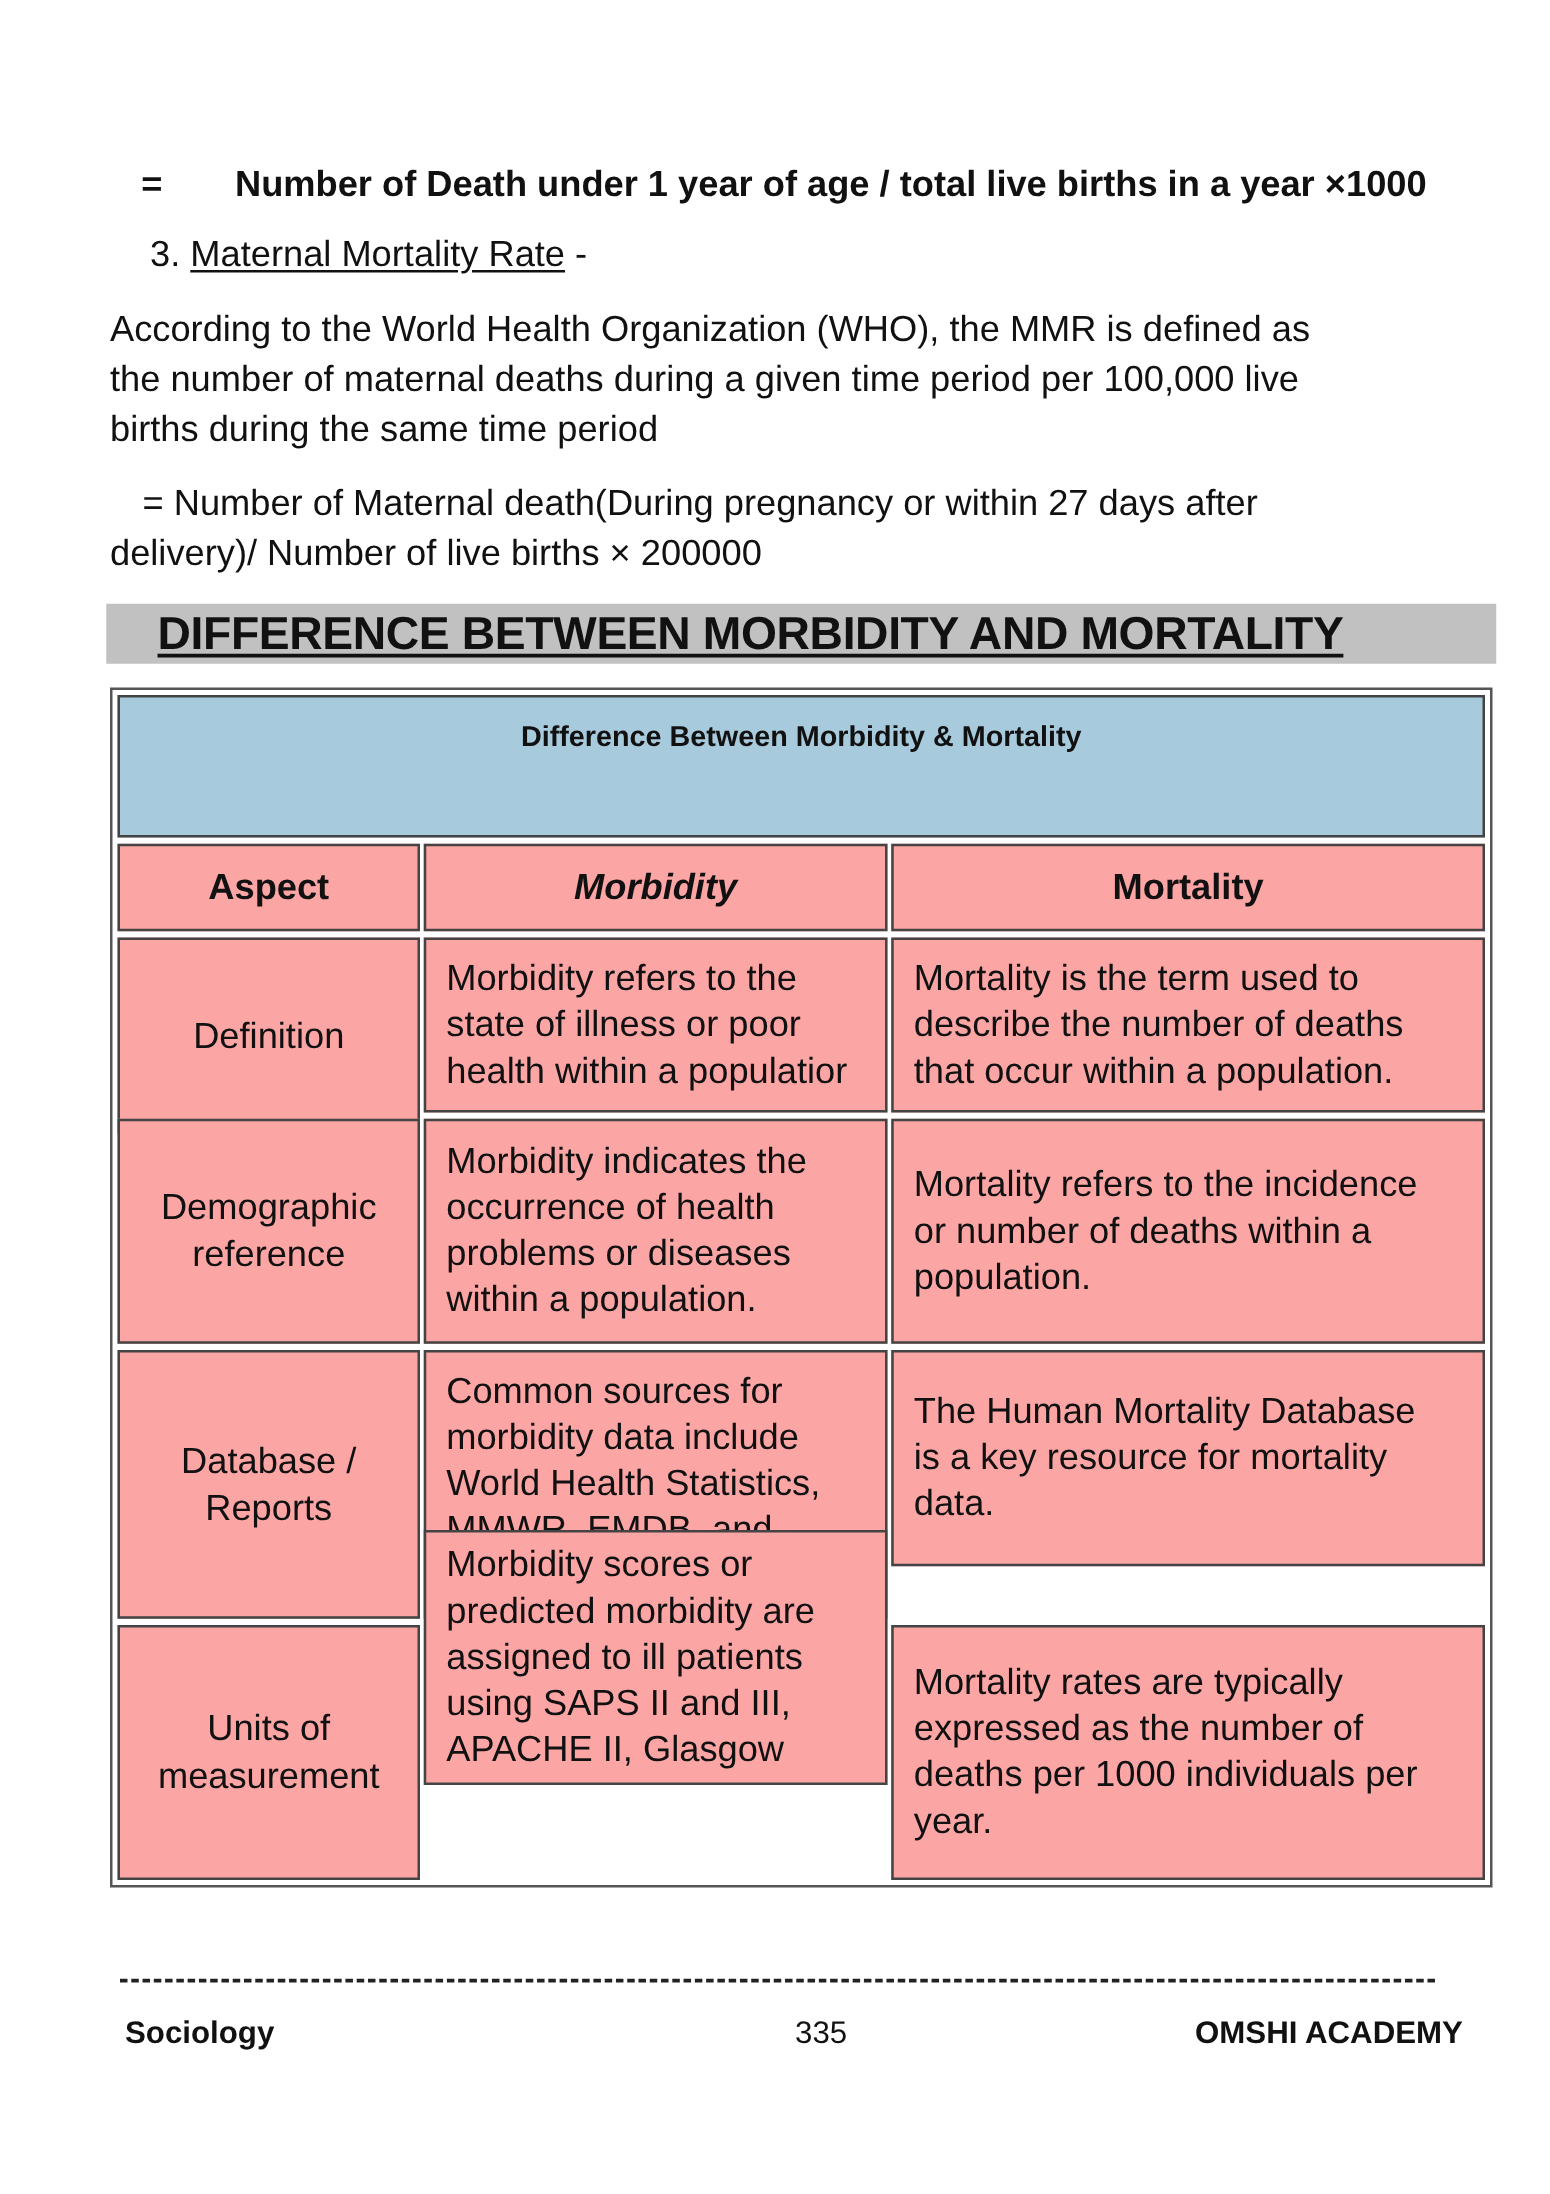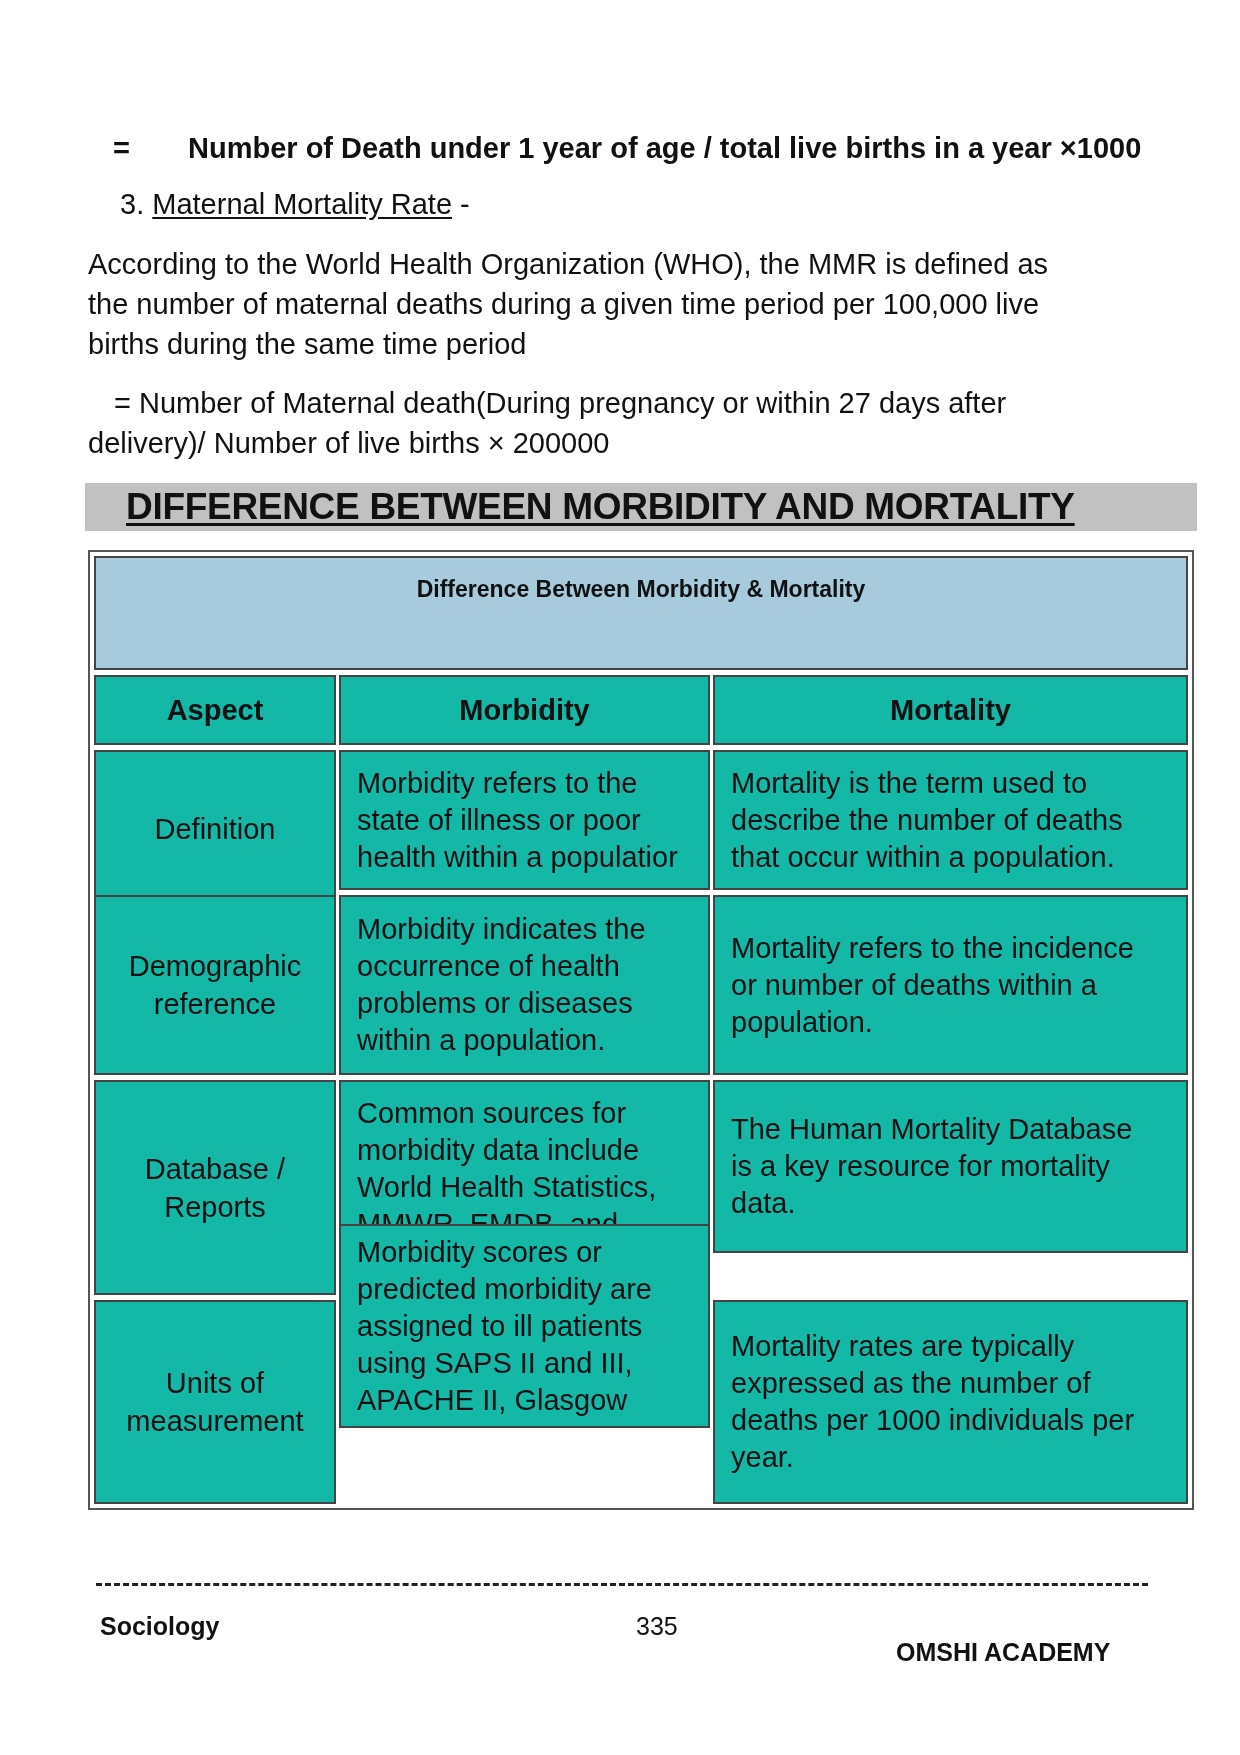--- a/index.html
+++ b/index.html
@@ -14,35 +14,35 @@
   .para { left: 88px; top: 244px; width: 1110px; font-size: 29px; line-height: 40px; }
   .formula2 { left: 88px; top: 383px; width: 1110px; font-size: 29px; line-height: 40px; }
   .formula2 .ind { padding-left: 26px; }
 
   .heading-bar { left: 85px; top: 483px; width: 1112px; height: 48px; background: #c1c1c1; }
   .heading-text { left: 126px; top: 486px; font-size: 37px; font-weight: bold; line-height: 42px;
                   text-decoration: underline; text-decoration-thickness: 3px; text-underline-offset: 4px;
                   letter-spacing: -0.3px; white-space: nowrap; }
 
   .tbl-outer { left: 88px; top: 550px; width: 1106px; height: 960px; border: 2px solid #555; box-sizing: border-box; }
-  .cell { position: absolute; border: 2px solid #444; box-sizing: border-box; background: #14b8a6; }
+  .cell { position: absolute; border: 2px solid #444; box-sizing: border-box; background: #fca5a5; }
   .banner { background: #a7cadd; }
   .banner-title { position: absolute; left: 0; right: 0; top: 18px; text-align: center;
                   font-size: 23px; font-weight: bold; }
   .colhead { display: flex; align-items: center; justify-content: center; font-size: 29px; font-weight: bold; }
   .aspect { display: flex; align-items: center; justify-content: center; text-align: center;
             font-size: 29px; line-height: 38px; }
   .desc { display: flex; align-items: center; font-size: 29px; line-height: 37px; padding-left: 16px;
           padding-right: 2px; white-space: pre-line; overflow: hidden; }
 
   .dashes { left: 96px; top: 1583px; width: 1052px; height: 0; border-top: 3px dashed #222; }
   .footer { top: 1611px; font-size: 25px; font-weight: bold; line-height: 30px; }
   .footer-left { left: 100px; }
   .footer-center { left: 636px; font-weight: normal; }
-  .footer-right { left: 896px; margin-top: 26px; }
+  .footer-right { left: 956px; }
 </style>
 </head>
 <body>
 
 <div class="abs line formula1">
   <span class="eq">=</span><span>Number of Death under 1 year of age / total live births in a year ×1000</span>
 </div>
 
 <div class="abs line sec3">
   <span>3.</span>
@@ -63,21 +63,21 @@
 <div class="abs heading-bar"></div>
 <div class="abs heading-text">DIFFERENCE BETWEEN MORBIDITY AND MORTALITY</div>
 
 <div class="abs tbl-outer"></div>
 
 <div class="abs cell banner" style="left:94px; top:556px; width:1094px; height:114px;">
   <div class="banner-title">Difference Between Morbidity &amp; Mortality</div>
 </div>
 
 <div class="abs cell colhead" style="left:94px; top:675px; width:242px; height:70px;">Aspect</div>
-<div class="abs cell colhead" style="left:339px; top:675px; width:371px; height:70px;">Morbidity</div>
+<div class="abs cell colhead" style="left:339px; top:675px; width:371px; height:70px;font-style:italic;">Morbidity</div>
 <div class="abs cell colhead" style="left:713px; top:675px; width:475px; height:70px;">Mortality</div>
 
 <div class="abs cell aspect" style="left:94px; top:750px; width:242px; height:157px; white-space:pre-line;">Definition</div>
 <div class="abs cell desc" style="left:339px; top:750px; width:371px; height:140px;">Morbidity refers to the
 state of illness or poor
 health within a populatior</div>
 <div class="abs cell desc" style="left:713px; top:750px; width:475px; height:140px;">Mortality is the term used to
 describe the number of deaths
 that occur within a population.</div>
 

